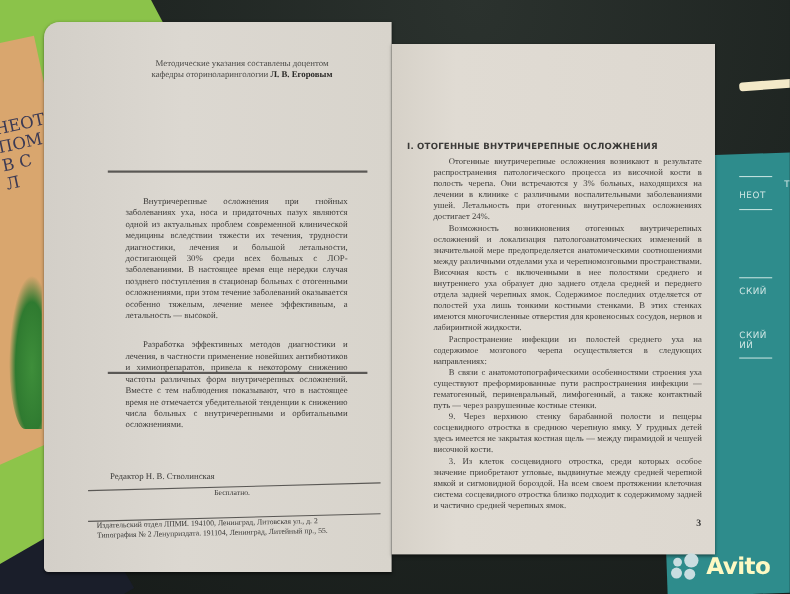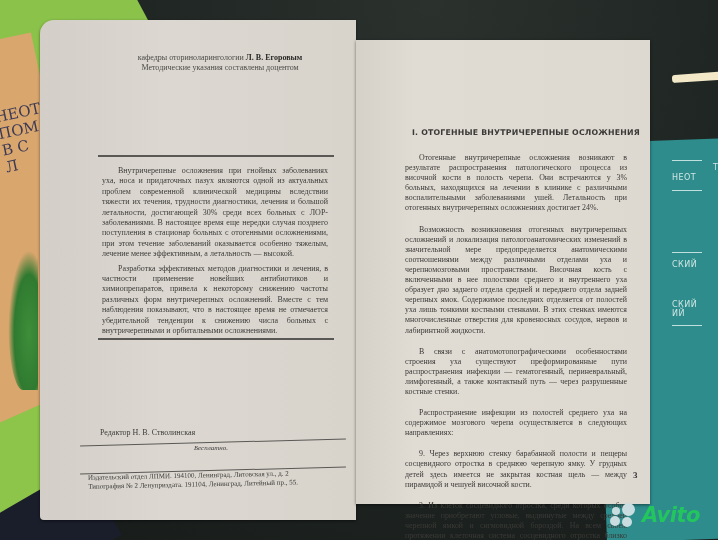--- a/index.html
+++ b/index.html
@@ -75,59 +75,58 @@
     }
     .author-note b { color: #2a2927; }
 
     .rule { position: absolute; height: 2px; background: #5a5855; }
     .rule-thin { position: absolute; height: 1px; background: #5a5855; }
 
     .intro-block {
       position: absolute; left: 98px; top: 162px; width: 234px;
       font-size: 8px; line-height: 10.4px; text-align: justify; color: #3b3a38;
     }
-    .intro-block p { margin: 4px; text-indent: 16px; }
+    .intro-block p { margin: 16px; text-indent: 16px; }
 
     .editor {
       position: absolute; left: 100px; top: 428px; width: 200px; text-align: left;
       font-size: 8px; color: #3b3a38;
     }
     .imprint {
       position: absolute; left: 80px; top: 444px; width: 262px;
       font-size: 7px; line-height: 9px; color: #3b3a38; text-align: justify;
     }
-    .imprint .center { text-align: center; font-style: italic; }
+    .imprint .center { text-align: center; }
     .publisher {
       position: absolute; left: 88px; top: 471px; width: 268px;
       font-size: 7px; line-height: 9px; color: #3b3a38; transform: rotate(-1.2deg);
     }
 
     .chapter-title {
-      position: absolute; left: 370px; top: 128px; width: 270px; text-align: right;
+      position: absolute; left: 370px; top: 128px; width: 270px; text-align: left;
       font-family: "DejaVu Sans", sans-serif; font-weight: bold; font-size: 7.8px; color: #3a3937;
       letter-spacing: 0.2px;
     }
     .body-right {
       position: absolute; left: 394px; top: 142px; width: 244px;
       font-size: 7.9px; line-height: 10.1px; text-align: justify; color: #3b3a38;
     }
-    .body-right p { margin: 11px; text-indent: 14px; }
+    .body-right p { margin: 0; text-indent: 14px; }
     .page-num {
       position: absolute; left: 633px; top: 470px; font-size: 9px; font-weight: bold; color: #333;
     }
 
     .avito {
       position: absolute; left: 610px; top: 500px; height: 30px; display: flex; align-items: center;
     }
     .avito-dots { position: relative; width: 28px; height: 24px; margin-right: 4px; }
     .avito-dots span { position: absolute; border-radius: 50%; background: #c9dde0; }
     .avito-text {
-      font-family: "DejaVu Sans", sans-serif; font-weight: bold; font-size: 21px; color: #22c55e;
+      font-family: "DejaVu Sans", sans-serif; font-weight: bold; font-size: 21px; color: #fef9c3;
       letter-spacing: -0.5px;
-      font-style: italic;
     }
   </style>
 </head>
 <body>
 
 <div class="bg-texture"></div>
 
 <div class="book-green"></div>
 <div class="book-orange"></div>
 <div class="orange-title">НЕОТ
@@ -147,24 +146,24 @@
 <div class="teal-text" style="left:672px;top:260px;">СКИЙ</div>
 <div class="teal-text" style="left:672px;top:300px;">СКИЙ</div>
 <div class="teal-text" style="left:672px;top:309px;">ИЙ</div>
 <div class="teal-line" style="left:672px;top:325px;width:30px;"></div>
 
 <div class="light-streak"></div>
 
 <div class="page page-left"></div>
 
 <div class="author-note">
+  <div>Методические указания составлены доцентом</div>
   <div>
     <span>кафедры оториноларингологии </span><b>Л. В. Егоровым</b>
   </div>
-  <div>Методические указания составлены доцентом</div>
 </div>
 
 <div class="rule" style="left:98px;top:155px;width:236px;"></div>
 <div class="intro-block">
   <p>Внутричерепные осложнения при гнойных заболеваниях уха, носа и придаточных пазух являются одной из актуальных проблем современной клинической медицины вследствии тяжести их течения, трудности диагностики, лечения и большой летальности, достигающей 30% среди всех больных с ЛОР-заболеваниями. В настоящее время еще нередки случая позднего поступления в стационар больных с отогенными осложнениями, при этом течение заболеваний оказывается особенно тяжелым, лечение менее эффективным, а летальность — высокой.</p>
   <p>Разработка эффективных методов диагностики и лечения, в частности применение новейших антибиотиков и химиопрепаратов, привела к некоторому снижению частоты различных форм внутричерепных осложнений. Вместе с тем наблюдения показывают, что в настоящее время не отмечается убедительной тенденции к снижению числа больных с внутричерепными и орбитальными осложнениями.</p>
 </div>
 <div class="rule" style="left:98px;top:338px;width:236px;"></div>
 
 <div class="editor">Редактор Н. В. Стволинская</div>
@@ -177,22 +176,22 @@
   <div>Издательский отдел ЛПМИ. 194100, Ленинград, Литовская ул., д. 2</div>
   <div>Типография № 2 Ленуприздата. 191104, Ленинград, Литейный пр., 55.</div>
 </div>
 
 <div class="page page-right"></div>
 
 <div class="chapter-title">I. ОТОГЕННЫЕ ВНУТРИЧЕРЕПНЫЕ ОСЛОЖНЕНИЯ</div>
 <div class="body-right">
   <p>Отогенные внутричерепные осложнения возникают в результате распространения патологического процесса из височной кости в полость черепа. Они встречаются у 3% больных, находящихся на лечении в клинике с различными воспалительными заболеваниями ушей. Летальность при отогенных внутричерепных осложнениях достигает 24%.</p>
   <p>Возможность возникновения отогенных внутричерепных осложнений и локализация патологоанатомических изменений в значительной мере предопределяется анатомическими соотношениями между различными отделами уха и черепномозговыми пространствами. Височная кость с включенными в нее полостями среднего и внутреннего уха образует дно заднего отдела средней и переднего отдела задней черепных ямок. Содержимое последних отделяется от полостей уха лишь тонкими костными стенками. В этих стенках имеются многочисленные отверстия для кровеносных сосудов, нервов и лабиринтной жидкости.</p>
+  <p>Распространение инфекции из полостей среднего уха на содержимое мозгового черепа осуществляется в следующих направлениях:</p>
   <p>В связи с анатомотопографическими особенностями строения уха существуют преформированные пути распространения инфекции — гематогенный, периневральный, лимфогенный, а также контактный путь — через разрушенные костные стенки.</p>
-  <p>Распространение инфекции из полостей среднего уха на содержимое мозгового черепа осуществляется в следующих направлениях:</p>
   <p>9. Через верхнюю стенку барабанной полости и пещеры сосцевидного отростка в среднюю черепную ямку. У грудных детей здесь имеется не закрытая костная щель — между пирамидой и чешуей височной кости.</p>
   <p>3. Из клеток сосцевидного отростка, среди которых особое значение приобретают угловые, выдвинутые между средней черепной ямкой и сигмовидной бороздой. На всем своем протяжении клеточная система сосцевидного отростка близко подходит к содержимому задней и частично средней черепных ямок.</p>
 </div>
 <div class="page-num">3</div>
 
 <div class="avito">
   <div class="avito-dots">
     <span style="left:12px;top:0px;width:13px;height:13px;"></span>
     <span style="left:2px;top:4px;width:8px;height:8px;"></span>
     <span style="left:0px;top:13px;width:10px;height:10px;"></span>

